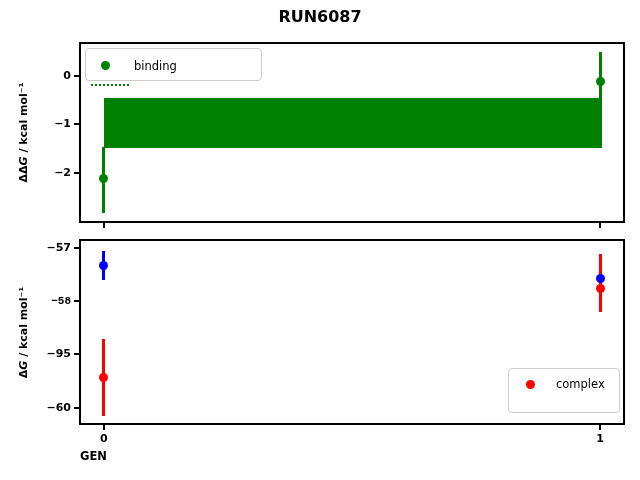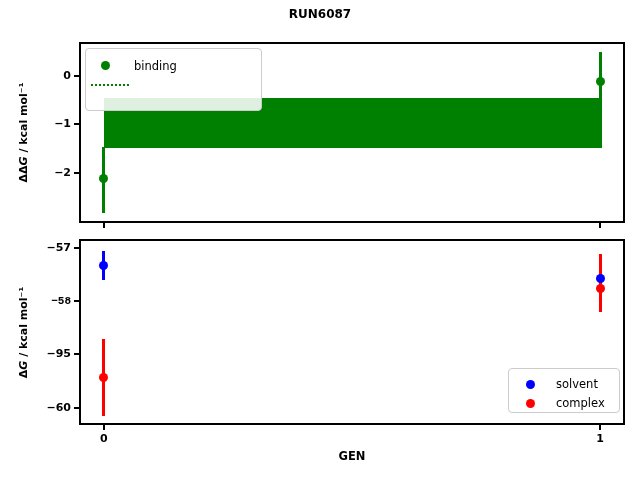--- a/index.html
+++ b/index.html
@@ -3,51 +3,51 @@
 <meta charset="utf-8">
 <style>
   html,body{margin:0;padding:0;background:#ffffff;}
   #figure{
     position:relative;width:640px;height:480px;background:#ffffff;overflow:hidden;
     font-family:"DejaVu Sans",sans-serif;color:#000;
   }
   .abs{position:absolute;}
   #plot-title{
     left:0;top:7px;width:640px;text-align:center;
-    font-size:12px;font-weight:bold;
+    font-size:16px;font-weight:bold;
   }
   .axes-frame{
     border:2px solid #000;box-sizing:border-box;background:transparent;z-index:4;pointer-events:none;
   }
   #ax1-frame{left:79px;top:42px;width:546px;height:181px;}
   #ax2-frame{left:79px;top:239px;width:546px;height:186px;}
   .ylabel{
     width:200px;height:15px;line-height:15px;text-align:center;
     font-size:11px;font-weight:bold;transform:rotate(-90deg);
   }
   #ax1-ylabel{left:-77px;top:125px;}
   #ax2-ylabel{left:-77px;top:325px;}
   .ital{font-style:italic;}
   #xlabel{
-    left:80px;top:449px;width:544px;text-align:center;
+    left:80px;top:449px;width:544px;
     font-size:11.5px;font-weight:bold;
   }
   .tick{background:#000;z-index:4;}
   .tick-label{font-size:11px;font-weight:bold;z-index:4;}
   .ytick-label{width:40px;text-align:right;height:14px;line-height:14px;}
   .xtick-label{width:24px;text-align:center;height:14px;line-height:14px;}
   .band{z-index:1;}
   .ebar{z-index:2;}
   .marker{border-radius:50%;z-index:3;}
   .legend{
     background:rgba(255,255,255,0.88);
     border:1px solid #cccccc;border-radius:4px;
     box-sizing:border-box;z-index:5;
   }
-  #legend-top{left:85px;top:48px;width:177px;height:63px;padding-top:7px;}
+  #legend-top{left:85px;top:48px;width:177px;height:33px;padding-top:7px;}
   #legend-bottom{left:508px;top:368px;width:112px;height:45px;padding-top:5px;}
   .legend-row{display:flex;align-items:center;height:19px;}
   #legend-bottom .legend-row{height:18px;margin-top:1px;}
   .legend-dot{width:9px;height:9px;border-radius:50%;flex:0 0 auto;}
   #legend-top .legend-dot{margin-left:15px;margin-right:24px;}
   #legend-bottom .legend-dot{margin-left:17px;margin-right:21px;}
   .legend-dashline{
     width:38px;height:0;border-top:2.5px dotted #008000;
     margin-left:5px;margin-right:5px;flex:0 0 auto;
   }
@@ -110,22 +110,18 @@
       <span class="legend-dot" style="background:#008000;"></span>
       <span class="legend-text">binding</span>
     </div>
     <div class="legend-row">
       <span class="legend-dashline"></span>
     </div>
   </div>
 
   <div class="abs legend" id="legend-bottom">
     <div class="legend-row">
-      <span class="legend-dot" style="background:#0000ff;"></span>
-      <span class="legend-text">solvent</span>
-    </div>
-    <div class="legend-row">
       <span class="legend-dot" style="background:#ff0000;"></span>
       <span class="legend-text">complex</span>
     </div>
   </div>
 
 </div>
 
 </body></html>

